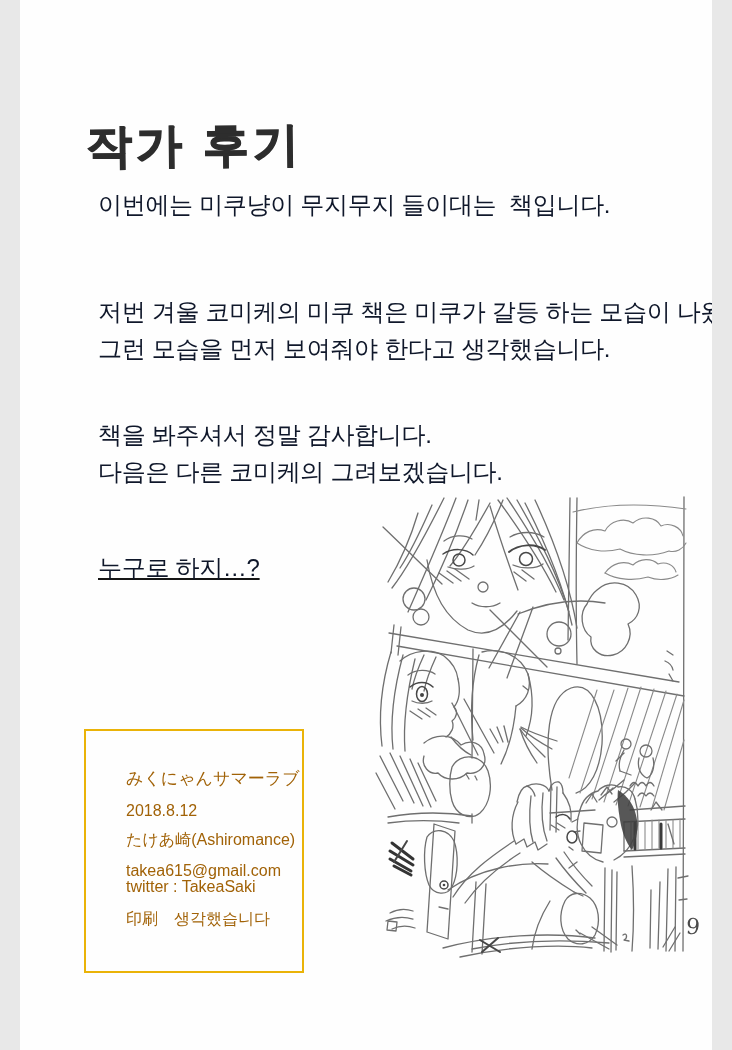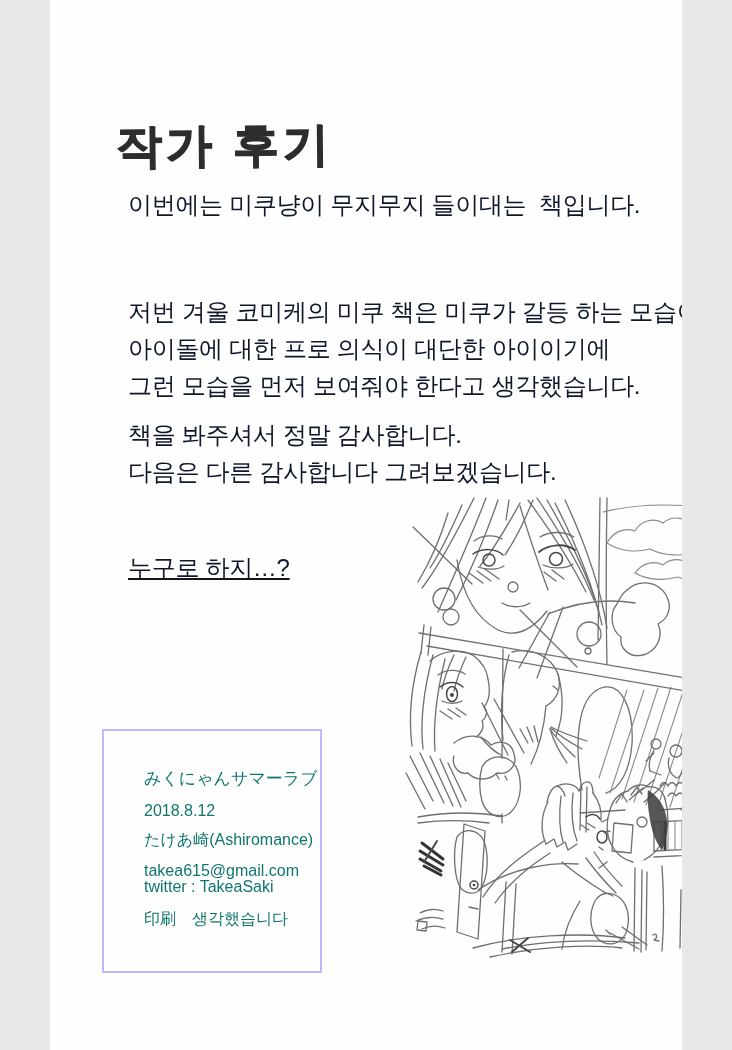--- a/index.html
+++ b/index.html
@@ -1,18 +1,18 @@
 <!DOCTYPE html>
 <html><head>
 <meta charset="utf-8">
 <style>
   html,body{margin:0;padding:0;background:#e8e8e8;}
   .page{
     position:relative;
-    width:632px;height:1050px;
+    width:692px;height:1050px;
     margin:0 auto;
     background:#fefefe;
     overflow:hidden;
     font-family:"Liberation Sans", sans-serif;
     color:#161616;
   }
   .sketch{position:absolute;left:0;top:0;width:732px;height:1050px;}
   .sketch path,.sketch circle,.sketch ellipse,.sketch line{
     fill:none;stroke:#6f6f6f;stroke-width:1.3;
     stroke-linecap:round;stroke-linejoin:round;
@@ -33,25 +33,25 @@
   }
   .bodytext{position:absolute;left:78px;top:0;width:620px;}
   .para{position:absolute;left:0;margin:0;width:620px;}
   .para .line{
     height:37px;line-height:37px;
     font-size:24px;color:#0f172a;letter-spacing:-0.3px;
     white-space:pre;
   }
   .p1{top:186px;} .p2{top:293px;} .p3{top:416px;} .p4{top:549px;text-decoration:underline;}
   .colophon{
-    position:absolute;left:52px;top:729px;
+    position:absolute;left:64px;top:729px;
     width:216px;height:240px;
-    border:2px solid #c4b5fd;
+    border:2px solid #eab308;
     background:#fefefe;
-    font-size:16px;color:#0f766e;
+    font-size:16px;color:#a16207;
   }
   .colophon div{position:absolute;left:40px;white-space:pre;}
   .c1{top:36px;font-size:17px;}
   .c2{top:71px;}
   .c3{top:99px;font-size:16px;}
   .c4{top:131px;}
   .c5{top:147px;}
   .c6{top:178px;font-size:16px;}
   .page-number{
     position:absolute;left:666px;top:914px;
@@ -297,26 +297,25 @@
   </svg>
 
   <h1 class="title">작가 후기</h1>
 
   <div class="bodytext">
     <div class="para p1">
       <div class="line">이번에는 미쿠냥이 무지무지 들이대는  책입니다.</div>
     </div>
     <div class="para p2">
       <div class="line">저번 겨울 코미케의 미쿠 책은 미쿠가 갈등 하는 모습이 나왔습니다.</div>
-      <div class="line">아이돌에 대한 프로 의식이 대단한 아이이기에</div>
       <div class="line">그런 모습을 먼저 보여줘야 한다고 생각했습니다.</div>
     </div>
     <div class="para p3">
       <div class="line">책을 봐주셔서 정말 감사합니다.</div>
-      <div class="line">다음은 다른 감사합니다 그려보겠습니다.</div>
+      <div class="line">다음은 다른 코미케의 그려보겠습니다.</div>
     </div>
     <div class="para p4">
       <div class="line">누구로 하지…?</div>
     </div>
   </div>
 
   <div class="colophon">
     <div class="c1">みくにゃんサマーラブ</div>
     <div class="c2">2018.8.12</div>
     <div class="c3">たけあ崎(Ashiromance)</div>

